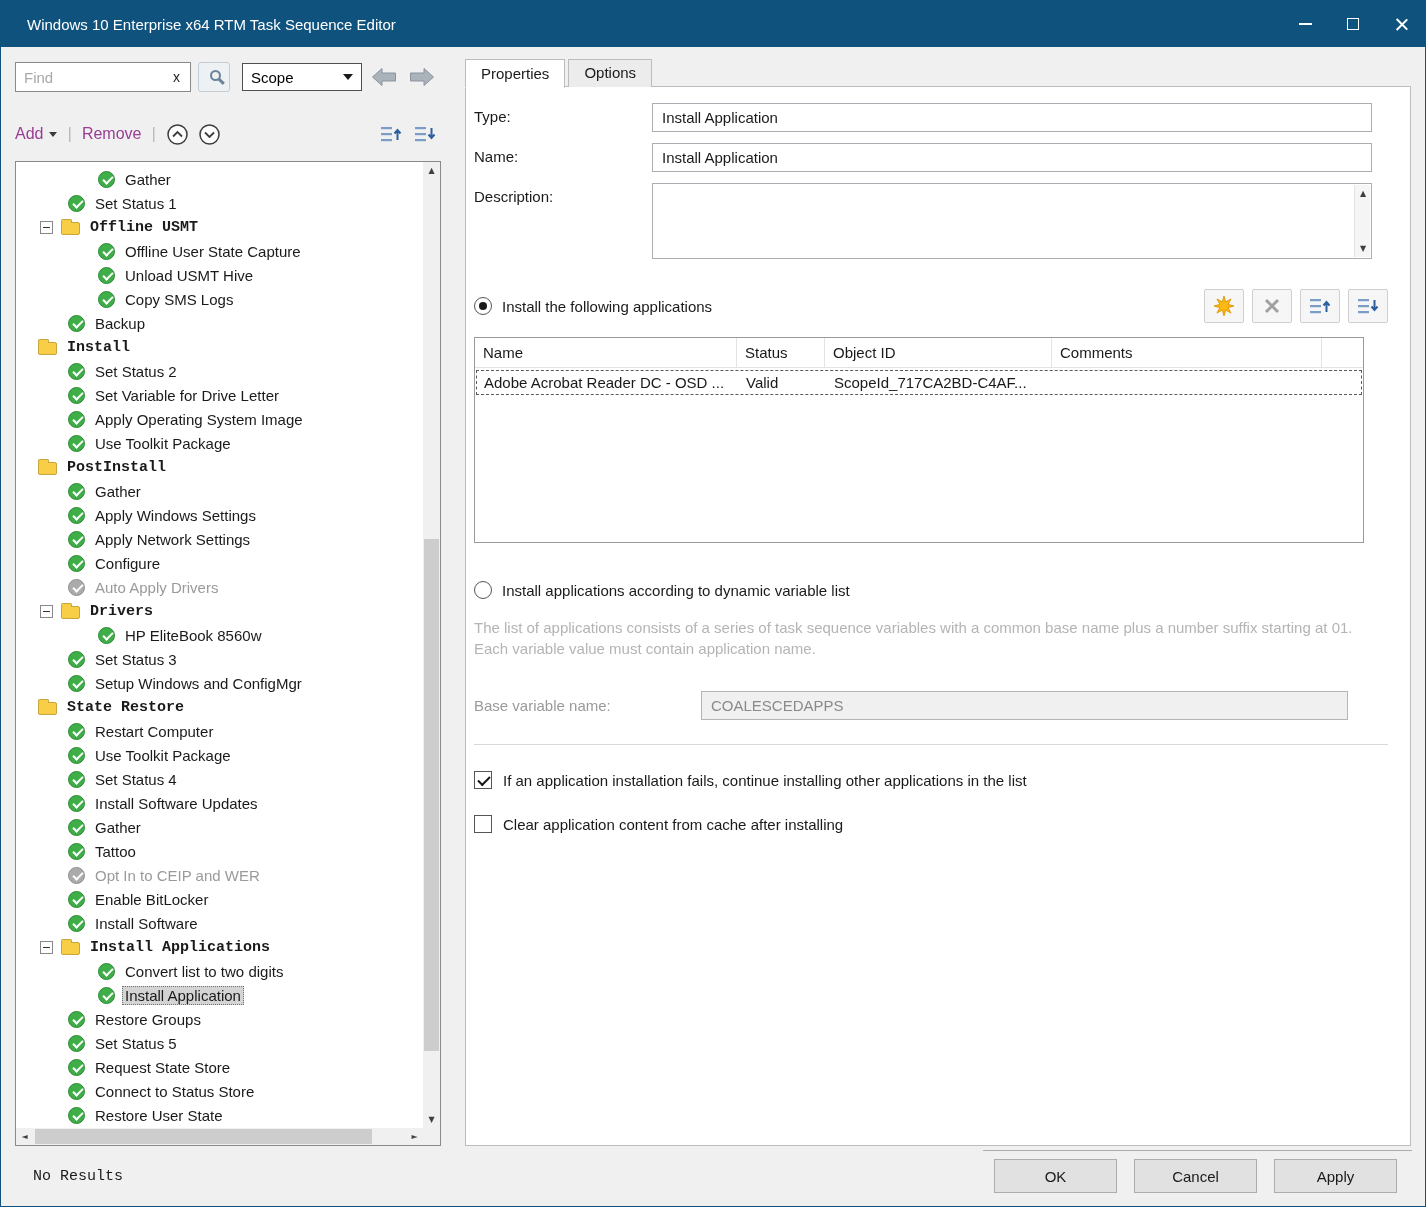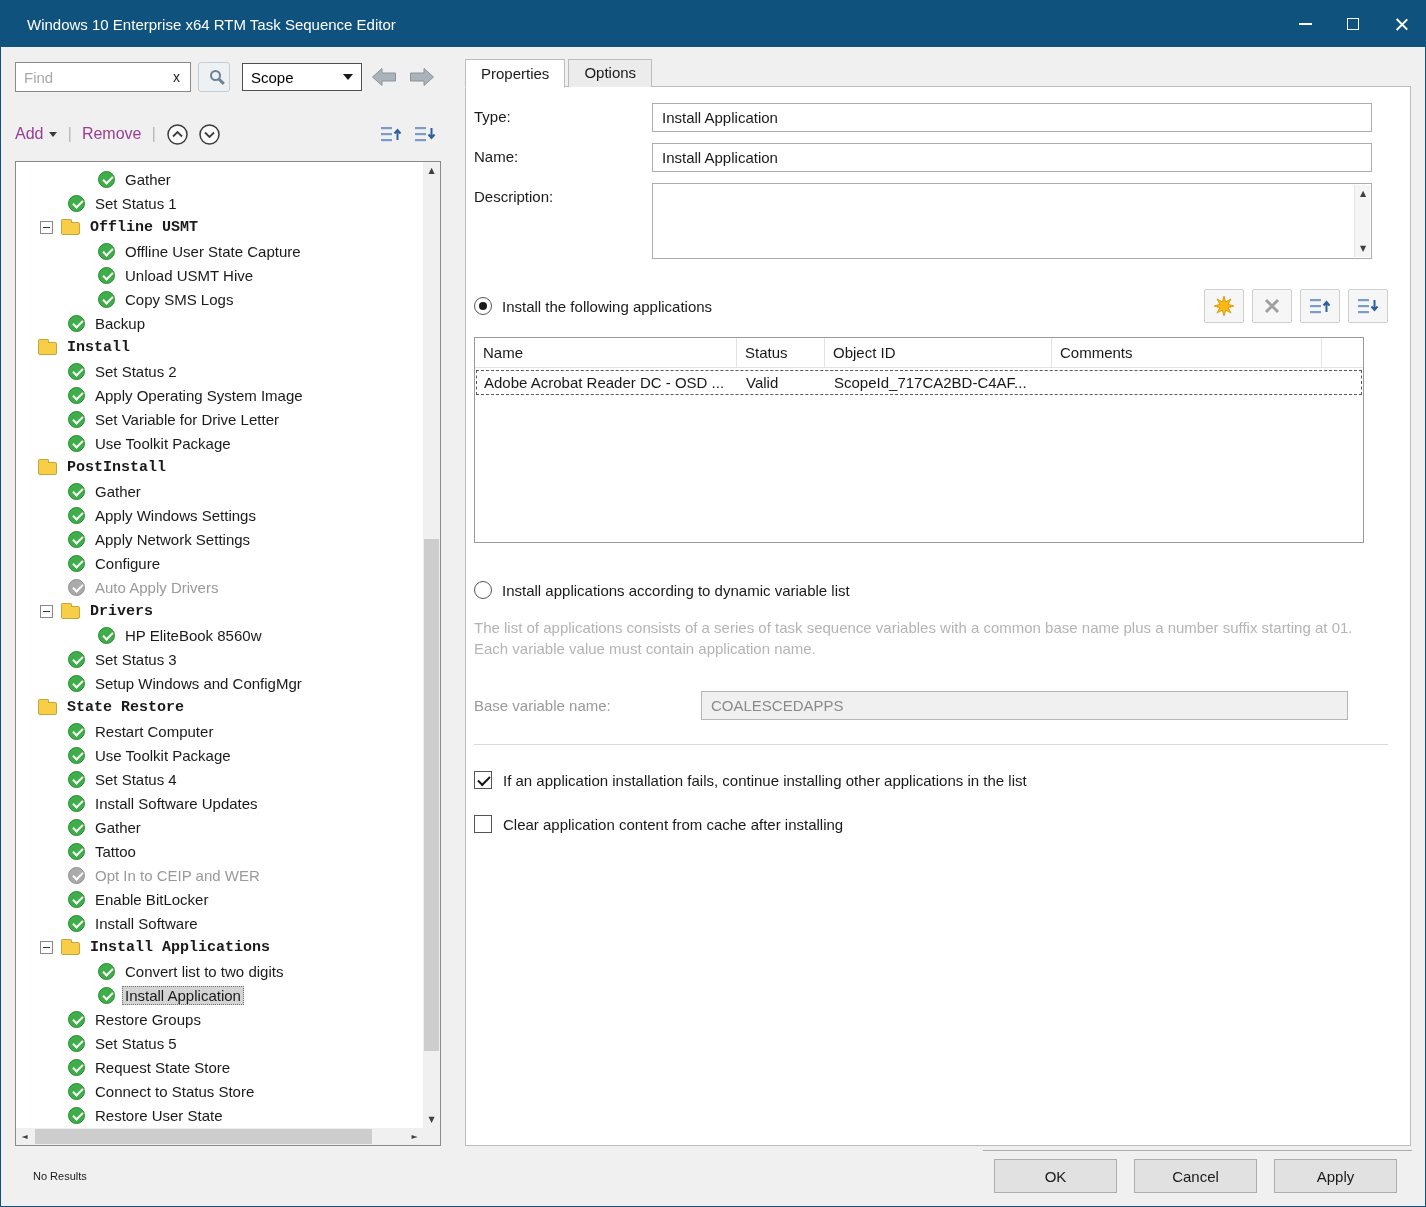--- a/index.html
+++ b/index.html
@@ -64,21 +64,21 @@
   .vscroll { position: absolute; top: 0; right: 0; bottom: 17px; width: 17px; background: #f0f0f0; }
   .hscroll { position: absolute; left: 0; right: 17px; bottom: 0; height: 17px; background: #f0f0f0; display: flex; }
   .corner { position: absolute; right: 0; bottom: 0; width: 17px; height: 17px; background: #f0f0f0; }
   .sarrow { width: 17px; height: 17px; display: flex; align-items: center; justify-content: center; font-family: "DejaVu Sans", sans-serif; font-size: 8px; color: #3f3f3f; flex: 0 0 17px; }
   .vthumb { position: absolute; left: 1px; right: 1px; top: 39%; height: 53%; background: #cdcdcd; }
   .htrack { flex: 1; position: relative; }
   .hthumb { position: absolute; top: 1px; bottom: 1px; left: 2px; right: 34px; background: #cdcdcd; }
   .vscroll .sarrow.up { position: absolute; top: 0; }
   .vscroll .sarrow.down { position: absolute; bottom: 0; }
 
-  .lstatus { flex: 0 0 60px; display: flex; align-items: center; font-size: 11px; color: #1a1a1a; padding-left: 18px; }
+  .lstatus { flex: 0 0 60px; display: flex; align-items: center; font-size: 15px; color: #1a1a1a; padding-left: 18px; font-family: Liberation Mono, monospace; }
 
   
   .right { flex: 1; display: flex; flex-direction: column; padding: 12px 14px 0 12px; overflow: hidden; }
   .tabbar { display: flex; flex: 0 0 28px; position: relative; z-index: 2; margin-bottom: -1px; padding-left: 0; }
   .tab { border: 1px solid #bcbcbc; border-bottom: none; background: #ececec; padding: 4px 15px 3px; font-size: 15px; margin-right: 3px; color: #1a1a1a; }
   .tab.active { background: #fff; padding-top: 5px; border-bottom: 1px solid #fff; margin-bottom: -1px; }
 
   .page { flex: 1; background: #fff; border: 1px solid #bcbcbc; padding: 16px 22px 0 8px; position: relative; overflow: hidden; }
   .frow { display: flex; margin-bottom: 11px; }
   .flabel { width: 178px; flex: 0 0 178px; font-size: 15px; padding-top: 5px; color: #1a1a1a; }
@@ -242,25 +242,25 @@
             <div class="trow l0 grp">
               <span class="folder"></span>
               <span class="tlabel">Install</span>
             </div>
             <div class="trow l1">
               <span class="chk"></span>
               <span class="tlabel">Set Status 2</span>
             </div>
             <div class="trow l1">
               <span class="chk"></span>
+              <span class="tlabel">Set Variable for Drive Letter</span>
+            </div>
+            <div class="trow l1">
+              <span class="chk"></span>
               <span class="tlabel">Apply Operating System Image</span>
-            </div>
-            <div class="trow l1">
-              <span class="chk"></span>
-              <span class="tlabel">Set Variable for Drive Letter</span>
             </div>
             <div class="trow l1">
               <span class="chk"></span>
               <span class="tlabel">Use Toolkit Package</span>
             </div>
             <div class="trow l0 grp">
               <span class="folder"></span>
               <span class="tlabel">PostInstall</span>
             </div>
             <div class="trow l1">

